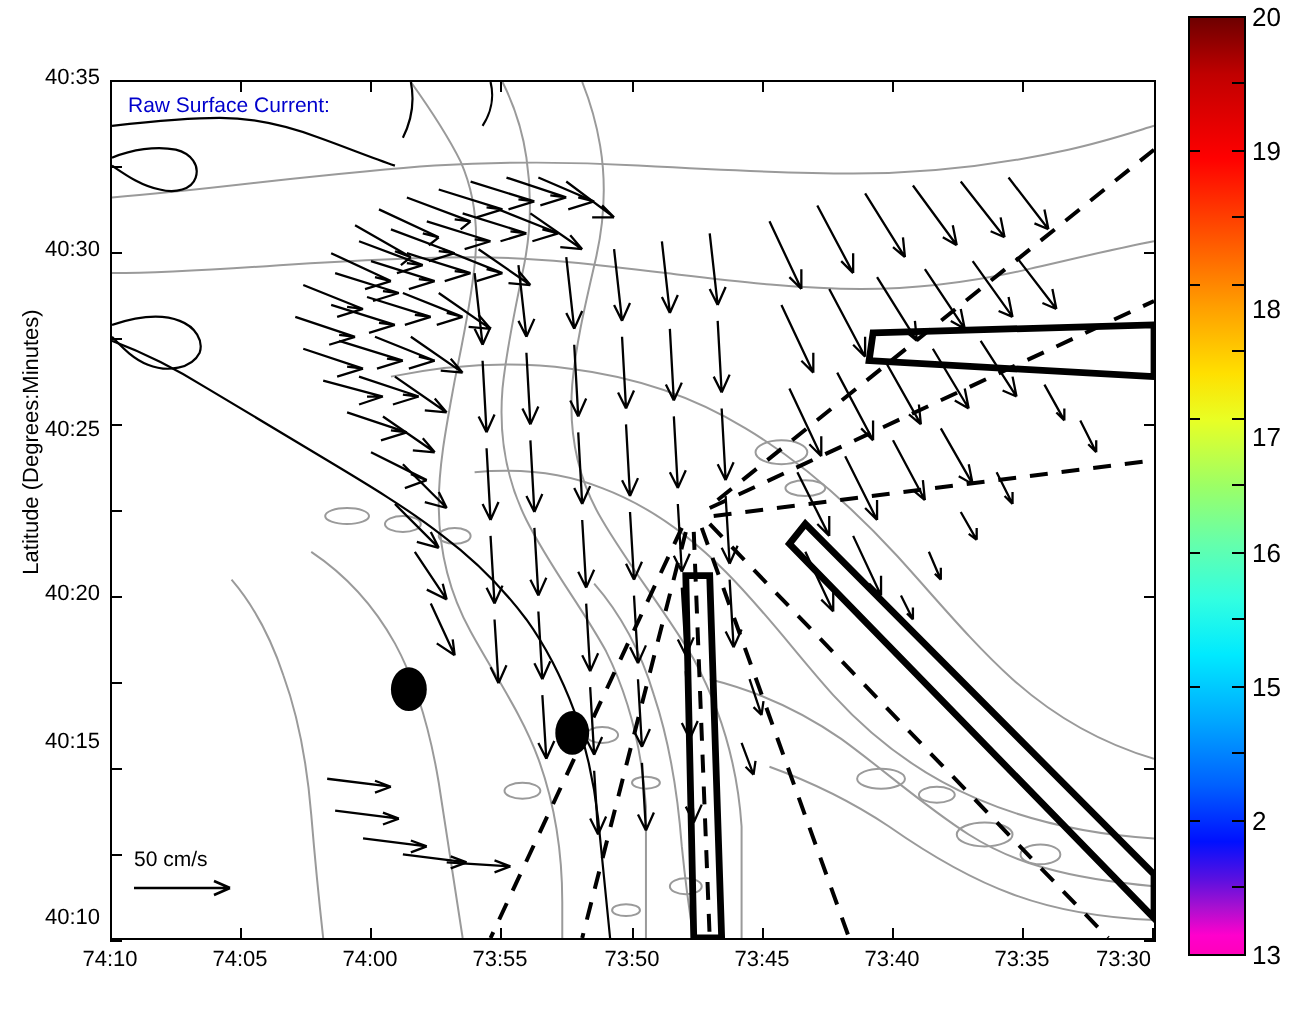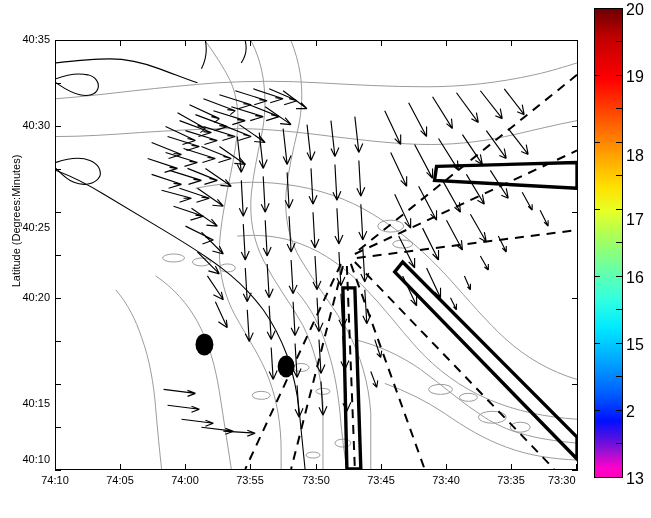--- a/index.html
+++ b/index.html
@@ -61,21 +61,21 @@
            #00eaff 68%,
            #00a8ff 75%,
            #0060ff 82%,
            #0010ff 88%,
            #5a10e0 92%,
            #a810d0 95%,
            #ff00cc 98%,
            #ff00bb 100%);}
   .cbtick{position:absolute;left:594px;width:6px;height:1.3px;background:#000;}
   .cbtick.r{left:616px;}
-  .cblabel{position:absolute;left:626px;font-size:16px;color:#000;
+  .cblabel{position:absolute;left:626px;font-size:13px;color:#000;
            transform:translateY(-7px);}
 </style>
 </head>
 <body>
 
 <div id="figure">
 
 
   <div id="axes">
 
@@ -295,22 +295,29 @@
         <path d="M316,332 L322,348 M322,348 L318,344 M322,348 L323,341"></path>
       </g>
 
       <g fill="#000000">
         <ellipse cx="149" cy="305" rx="9" ry="11"></ellipse>
         <ellipse cx="231" cy="327" rx="8.5" ry="11"></ellipse>
       </g>
     </svg>
 
     <div id="annot">
+      <div>Raw Surface Current:</div>
     </div>
 
+    <div id="scalebar">
+      <div class="lbl">50 cm/s</div>
+      <svg width="70" height="14">
+        <path d="M6,7 L54,7 M54,7 L46,3.5 M54,7 L46,10.5" stroke="#000" stroke-width="1.3" fill="none"></path>
+      </svg>
+    </div>
   </div>
 
   <div>
     <div class="tick tl" style="top:40px"></div>
     <div class="tick tl" style="top:126px"></div>
     <div class="tick tl" style="top:212px"></div>
     <div class="tick tl" style="top:298px"></div>
     <div class="tick tl" style="top:384px"></div>
     <div class="tick tl" style="top:470px"></div>
     <div class="tick tl" style="top:83px"></div>
@@ -343,23 +350,23 @@
     <div class="tick tt" style="left:185px"></div>
     <div class="tick tt" style="left:250px"></div>
     <div class="tick tt" style="left:316px"></div>
     <div class="tick tt" style="left:381px"></div>
     <div class="tick tt" style="left:446px"></div>
     <div class="tick tt" style="left:511px"></div>
   </div>
 
   <div class="ylabel" style="top:40px">40:35</div>
   <div class="ylabel" style="top:126px">40:30</div>
-  <div class="ylabel" style="top:228px">40:25</div>
+  <div class="ylabel" style="top:216px">40:25</div>
   <div class="ylabel" style="top:298px">40:20</div>
-  <div class="ylabel" style="top:404px">40:15</div>
+  <div class="ylabel" style="top:372px">40:15</div>
   <div class="ylabel" style="top:460px">40:10</div>
 
   <div class="xlabel" style="left:27px">74:10</div>
   <div class="xlabel" style="left:92px">74:05</div>
   <div class="xlabel" style="left:157px">74:00</div>
   <div class="xlabel" style="left:222px">73:55</div>
   <div class="xlabel" style="left:288px">73:50</div>
   <div class="xlabel" style="left:353px">73:45</div>
   <div class="xlabel" style="left:418px">73:40</div>
   <div class="xlabel" style="left:483px">73:35</div>

